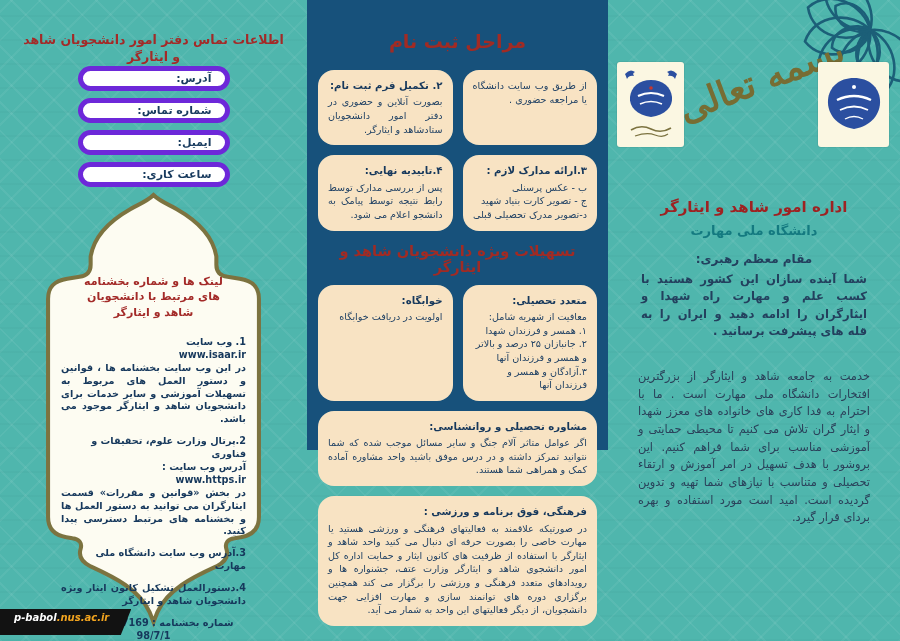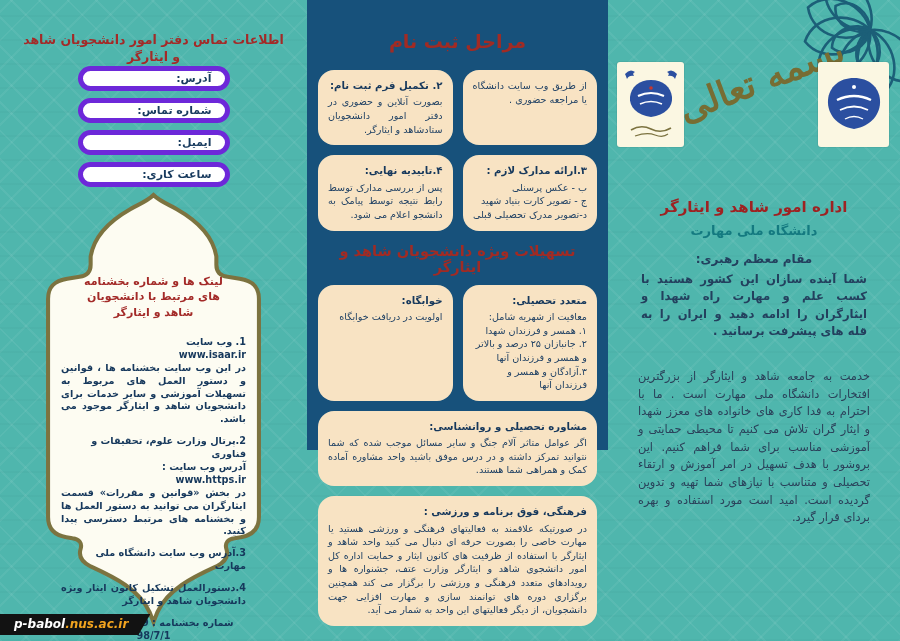--- a/index.html
+++ b/index.html
@@ -81,22 +81,22 @@
   .logo-right { right:11px; top:62px; width:71px; height:85px; }
   .rp-title   { position:absolute; top:198px; left:16px; right:16px; text-align:center; color:#9e2222; font-weight:bold; font-size:15px; z-index:2;}
   .rp-subtitle{ position:absolute; top:223px; left:16px; right:16px; text-align:center; color:#147a80; font-weight:bold; font-size:13px; z-index:2;}
   .rp-leader  { position:absolute; top:252px; left:30px; right:30px; text-align:center; color:#23405e; font-weight:bold; font-size:12px; z-index:2;}
   .rp-quote   { position:absolute; top:271px; left:33px; right:33px; text-align:justify; color:#23405e; font-weight:bold; font-size:11.6px; line-height:1.5; z-index:2;}
   .rp-body    { position:absolute; top:368px; left:30px; right:30px; text-align:justify; color:#2a415a; font-size:11.4px; line-height:1.55; z-index:2;}
 
   
   .footer-bar{
     position:absolute; left:0; bottom:6px; z-index:5; background:#121212;
-    padding:3px 22px 4px 14px; clip-path:polygon(0 0,100% 0,92% 100%,0 100%);
-    direction:ltr; font-style:italic; font-weight:bold; font-size:12px;
+    padding:3px 22px 12px 14px; clip-path:polygon(0 0,100% 0,92% 100%,0 100%);
+    direction:ltr; font-style:italic; font-weight:bold; font-size:10px;
   }
   .footer-bar .w{ color:#ffffff; }
   .footer-bar .g{ color:#f2a41f; }
 </style>
 </head>
 <body>
 
 <div class="poster">
 
   <div class="panel panel-right">

